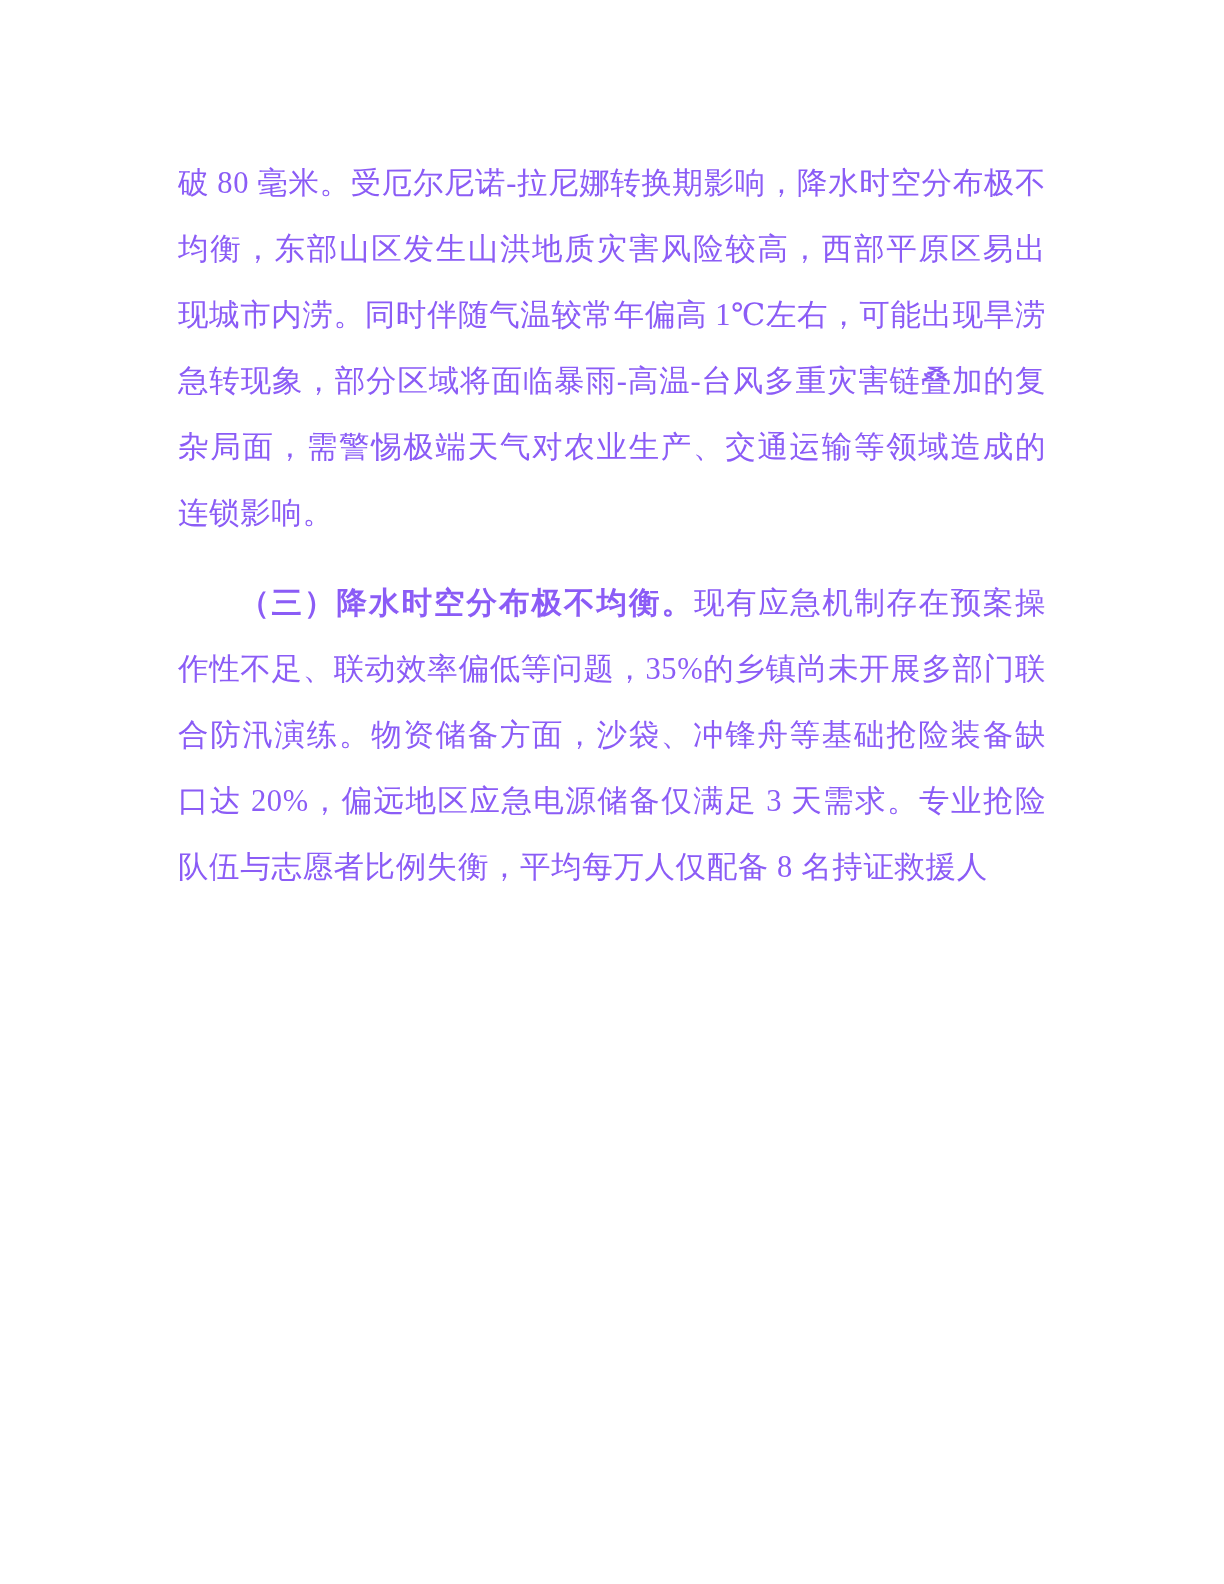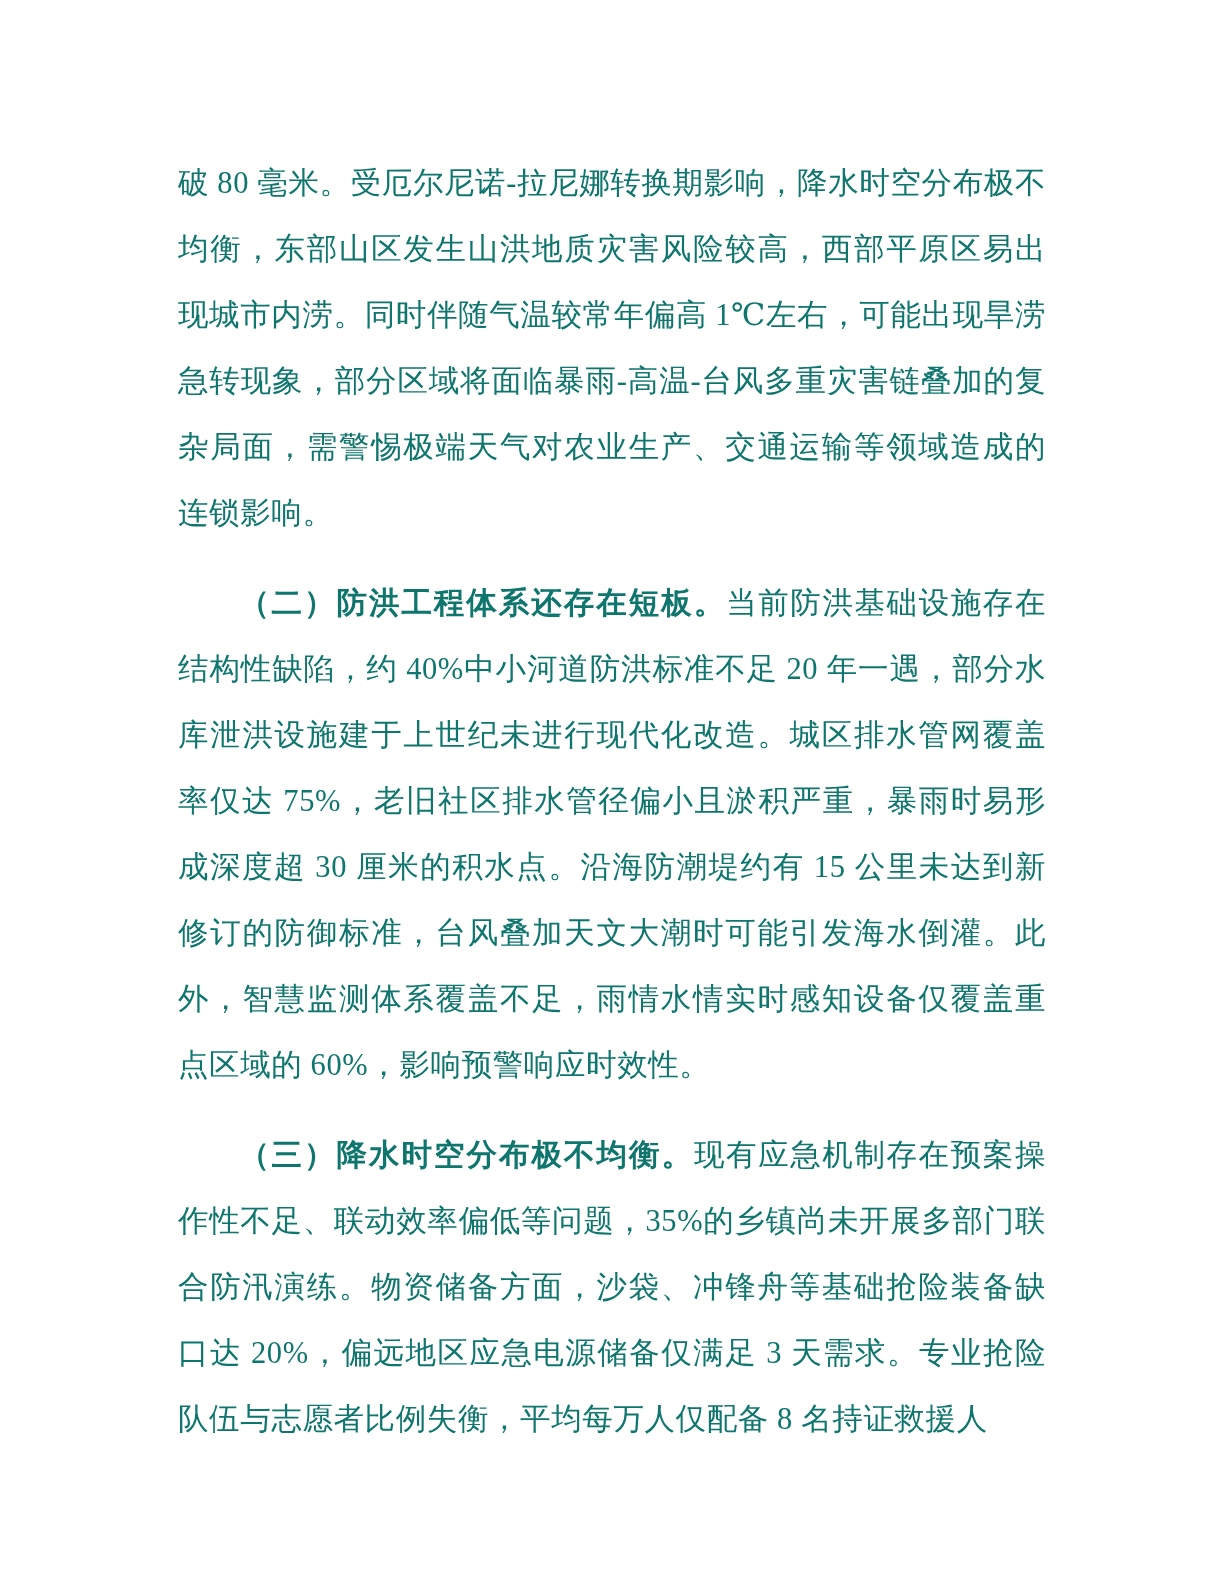--- a/index.html
+++ b/index.html
@@ -25,21 +25,21 @@
   .doc-body {
     width: 868px;
   }
   p.para {
     margin: 0;
     font-size: 30.5px;
     line-height: 66px;
     text-align: justify;
     text-justify: inter-ideograph;
     letter-spacing: 0.6px;
-    color: #0f766e;
+    color: #8b5cf6;
     font-family: "Liberation Serif", "DejaVu Serif", serif;
   }
   p.para + p.para {
     margin-top: 0px;
   }
   .indent {
     text-indent: 61px;
   }
   .gap-before {
     margin-top: 24px !important;
@@ -52,22 +52,19 @@
 </head>
 <body>
 
 <div class="page">
   <div class="doc-body">
 
     <p class="para">
       <span>破 80 毫米。受厄尔尼诺-拉尼娜转换期影响，降水时空分布极不均衡，东部山区发生山洪地质灾害风险较高，西部平原区易出现城市内涝。同时伴随气温较常年偏高 1℃左右，可能出现旱涝急转现象，部分区域将面临暴雨-高温-台风多重灾害链叠加的复杂局面，需警惕极端天气对农业生产、交通运输等领域造成的连锁影响。</span>
     </p>
 
-    <p class="para indent gap-before">
-      <span class="heading-run">（二）防洪工程体系还存在短板。</span><span>当前防洪基础设施存在结构性缺陷，约 40%中小河道防洪标准不足 20 年一遇，部分水库泄洪设施建于上世纪未进行现代化改造。城区排水管网覆盖率仅达 75%，老旧社区排水管径偏小且淤积严重，暴雨时易形成深度超 30 厘米的积水点。沿海防潮堤约有 15 公里未达到新修订的防御标准，台风叠加天文大潮时可能引发海水倒灌。此外，智慧监测体系覆盖不足，雨情水情实时感知设备仅覆盖重点区域的 60%，影响预警响应时效性。</span>
-    </p>
 
     <p class="para indent gap-before">
       <span class="heading-run">（三）降水时空分布极不均衡。</span><span>现有应急机制存在预案操作性不足、联动效率偏低等问题，35%的乡镇尚未开展多部门联合防汛演练。物资储备方面，沙袋、冲锋舟等基础抢险装备缺口达 20%，偏远地区应急电源储备仅满足 3 天需求。专业抢险队伍与志愿者比例失衡，平均每万人仅配备 8 名持证救援人</span>
     </p>
 
   </div>
 </div>
 
 </body></html>

